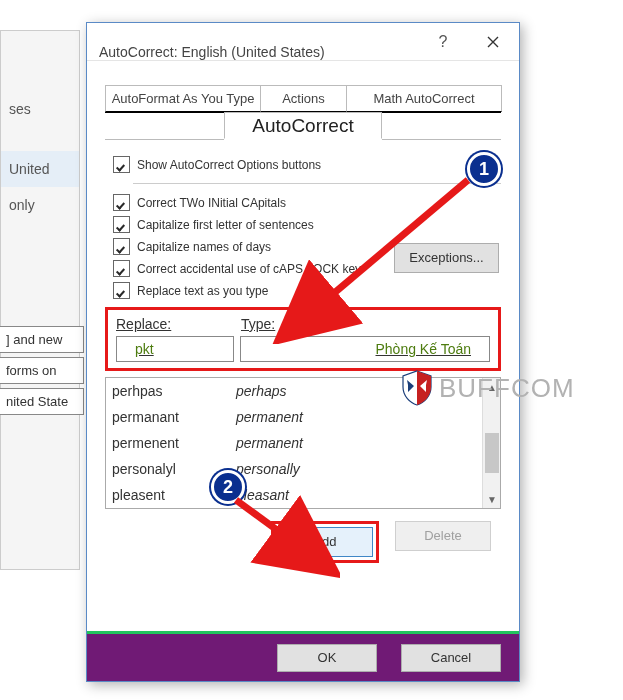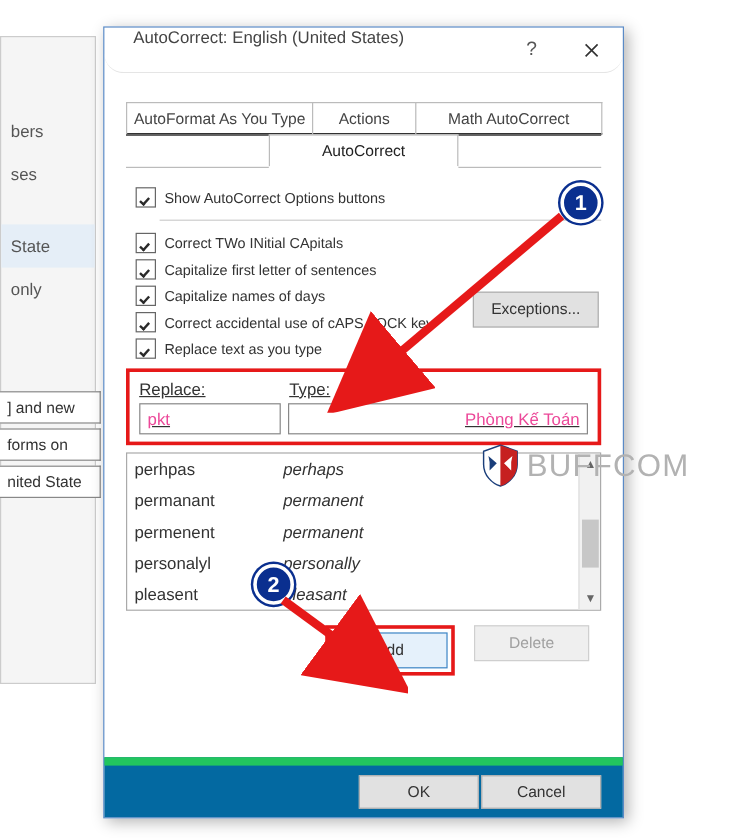--- a/index.html
+++ b/index.html
@@ -25,23 +25,23 @@
     position: absolute; left: 0; top: 40px; padding: 4px 8px;
     font-size: 14px; color: #444; white-space: nowrap;
   }
   .dialog {
     position: absolute; left: 86px; top: 22px; width: 434px; height: 660px;
     background: #fff; border: 1px solid #5a8ac6;
     box-shadow: 3px 3px 12px rgba(0,0,0,.3);
     display: flex; flex-direction: column;
   }
   .titlebar {
-    height: 38px; display: flex; align-items: flex-start;
+    height: 38px; display: flex; align-items: flex-end;
     border-bottom: 1px solid #e5e5e5;
-    padding-left: 24px; color: #444; font-size: 14px; border-radius: 16px;
+    padding-left: 12px; color: #444; font-size: 14px;
   }
   .titlebar .title { flex: 1; }
   .titlebar .help {
     width: 48px; height: 100%; display: flex; align-items: center; justify-content: center;
     font-size: 16px; color: #555; cursor: pointer;
   }
   .titlebar .close {
     width: 52px; height: 100%; display: flex; align-items: center; justify-content: center;
     font-size: 18px; cursor: pointer;
   }
@@ -52,21 +52,21 @@
     flex: 1; text-align: center; line-height: 26px;
     border: 1px solid #bbb; border-bottom: 1px solid #000;
     background: #fff; font-size: 13px; color: #444; cursor: pointer;
     margin-right: -1px;
   }
   .tab2row { display: flex; height: 27px; margin-bottom: 16px; }
   .tab2row .spacer { width: 30%; border-bottom: 1px solid #bbb; }
   .tab2row .tab-active {
     width: 40%; text-align: center; line-height: 26px;
     border: 1px solid #bbb; border-bottom: 1px solid #fff;
-    background: #fff; font-size: 13px; color: #222;
+    background: #fff; font-size: 19px; color: #222;
     position: relative; top: -1px;
   }
   .tab2row .spacer-r { width: 30%; border-bottom: 1px solid #bbb; }
 
   .cb-row { display: flex; align-items: center; margin: 5px 0 5px 8px; font-size: 12px; color: #333; }
   .cb {
     width: 17px; height: 17px; border: 1px solid #666; margin-right: 7px;
     display: flex; align-items: center; justify-content: center; position: relative;
   }
   .cb .chk {
@@ -88,22 +88,22 @@
 
   .replace-block {
     border: 3px solid #e61919; padding: 6px 8px;
     margin-top: 8px; position: relative; text-decoration: underline;
   }
   .rpl-labels { display: flex; }
   .rpl-labels .col1 { width: 125px; font-size: 14px; }
   .rpl-labels .col2 { flex: 1; font-size: 14px; }
   .rpl-inputs { display: flex; margin-top: 4px; gap: 6px; }
   .rpl-inputs input {
-    height: 26px; border: 1px solid #888; font-size: 14px; padding: 0 6px;
-    font-family: inherit; color: #ec4899;
+    height: 26px; border: 1px solid #888; font-size: 14px; padding: 0 18px;
+    font-family: inherit; color: #4d7c0f;
   }
   .rpl-inputs .in1 { width: 118px; }
   .rpl-inputs .in2 { flex: 1; text-align: right; }
 
   .list {
     border: 1px solid #aaa; height: 132px; margin-top: 6px;
     display: flex; overflow: hidden; position: relative;
   }
   .list-body { flex: 1; }
   .list-row { display: flex; height: 26px; align-items: center; font-size: 14px; color: #333; }
@@ -118,22 +118,22 @@
   .add-wrap { border: 3px solid #e61919; padding: 3px; }
   .btn {
     width: 96px; height: 30px; border: 1px solid #adadad;
     background: #e1e1e1; text-align: center; line-height: 28px;
     font-size: 13px; cursor: pointer;
   }
   .btn.add { border: 1px solid #3f87c6; background: #e5f1fb; }
   .btn.disabled { color: #a0a0a0; background: #efefef; border-color: #cfcfcf; }
 
   .dialog-footer {
-    height: 50px; border-top: 7px solid #22c55e; background: #0369a1;
-    display: flex; align-items: center; justify-content: flex-end; padding-right: 18px; gap: 2px;
+    height: 50px; border-top: 3px solid #22c55e; background: #701a75;
+    display: flex; align-items: center; justify-content: flex-end; padding-right: 18px; gap: 24px;
   }
   .fbtn {
     width: 100px; height: 28px; border: 1px solid #adadad;
     background: #e1e1e1; text-align: center; line-height: 26px; font-size: 13px; cursor: pointer;
   }
 
   .badge {
     position: absolute; width: 34px; height: 34px; border-radius: 50%;
     background: #0a2f8f; border: 3px solid #fff; box-shadow: 0 0 0 2px #0a2f8f;
     color: #fff; display: flex; align-items: center; justify-content: center;
@@ -161,24 +161,23 @@
   }
   .bll { border: 1px solid #888; border-left: none; padding: 5px 6px; font-size: 13px; color: #333; background: #fff; white-space: nowrap; overflow: hidden; margin-bottom: 4px; }
 
   svg.arrow { position: absolute; z-index: 55; }
 </style>
 </head>
 <body>
 
 <div class="bg-title">soft Offic</div>
 <div class="bg-panel">
-  <div class="bg-item">bers</div>
   <div class="bg-item">ses</div>
   <div style="height:24px"></div>
-  <div class="bg-item sel">State</div>
+  <div class="bg-item sel">United</div>
   <div class="bg-item">only</div>
 </div>
 <div class="bg-left-lines">
   <div class="bll">] and new</div>
   <div class="bll">forms on</div>
   <div class="bll">nited State</div>
 </div>
 
 <div class="dialog">
   <div class="titlebar">

